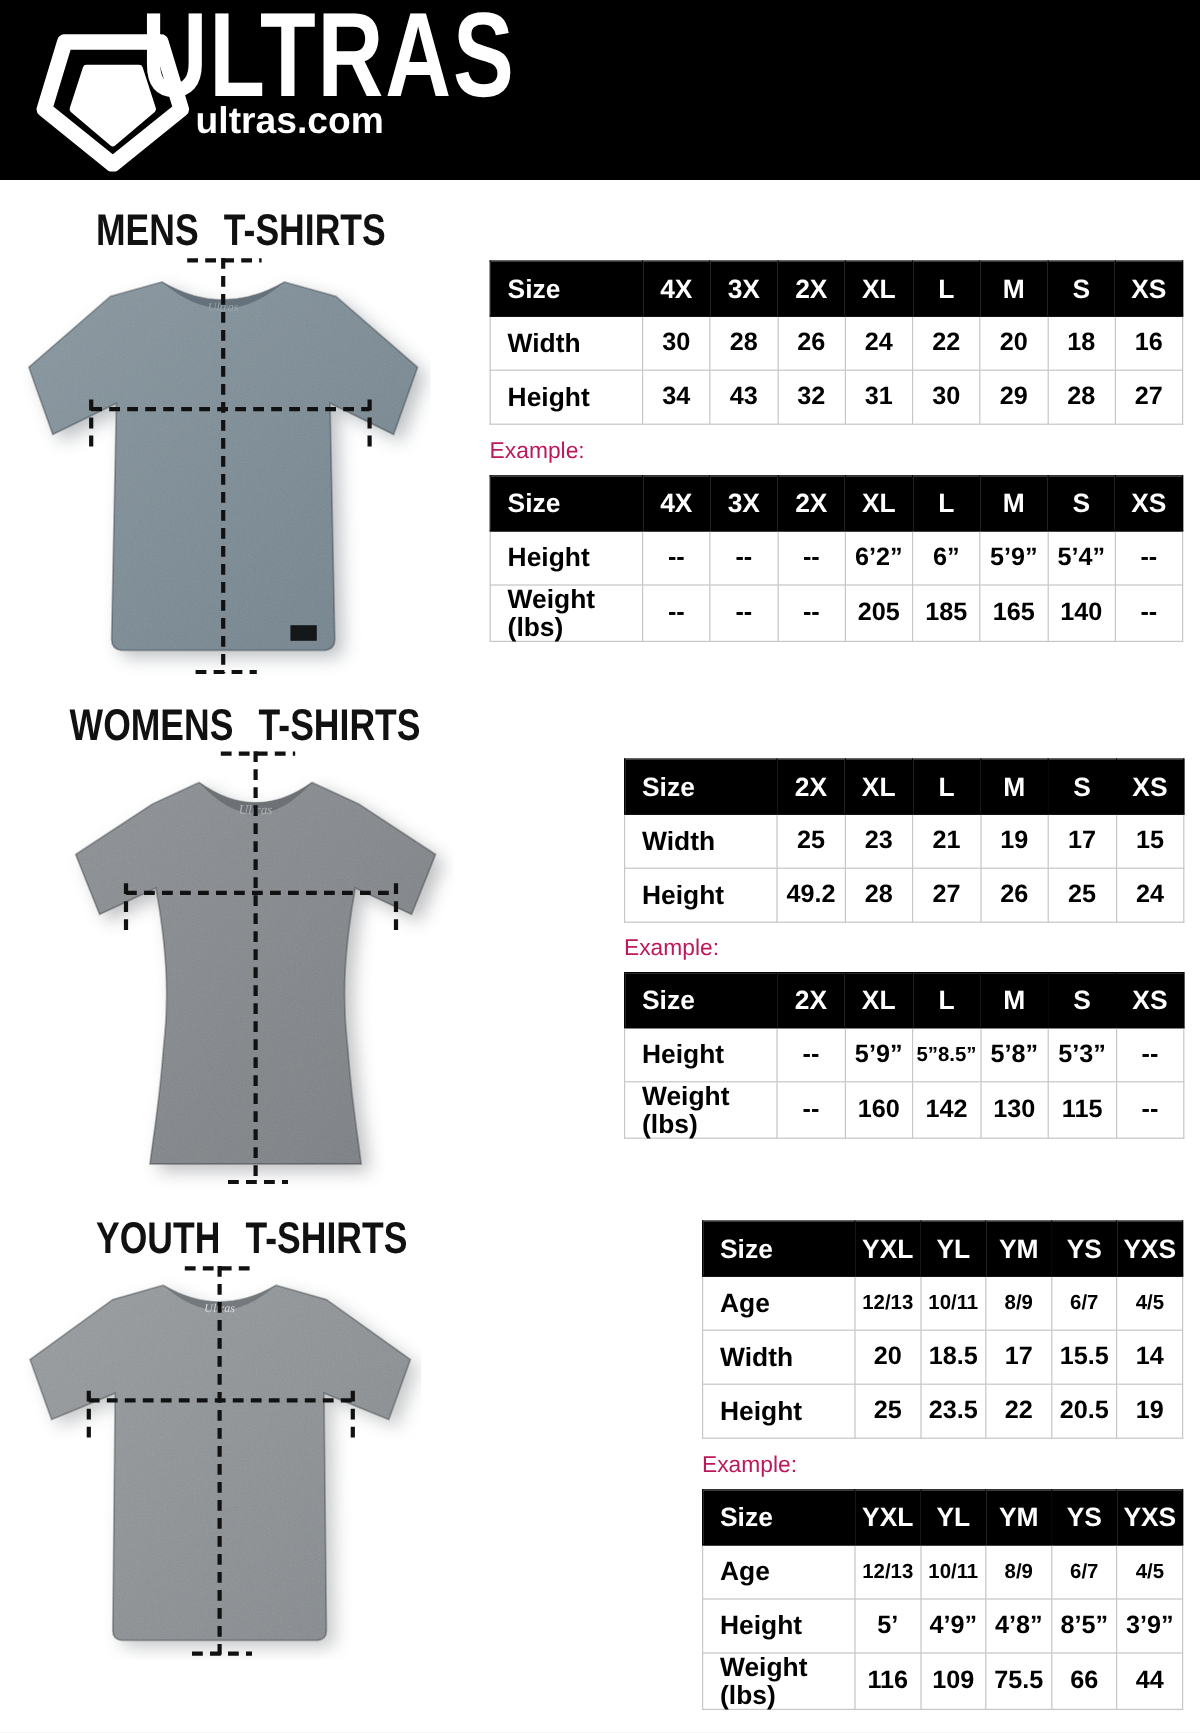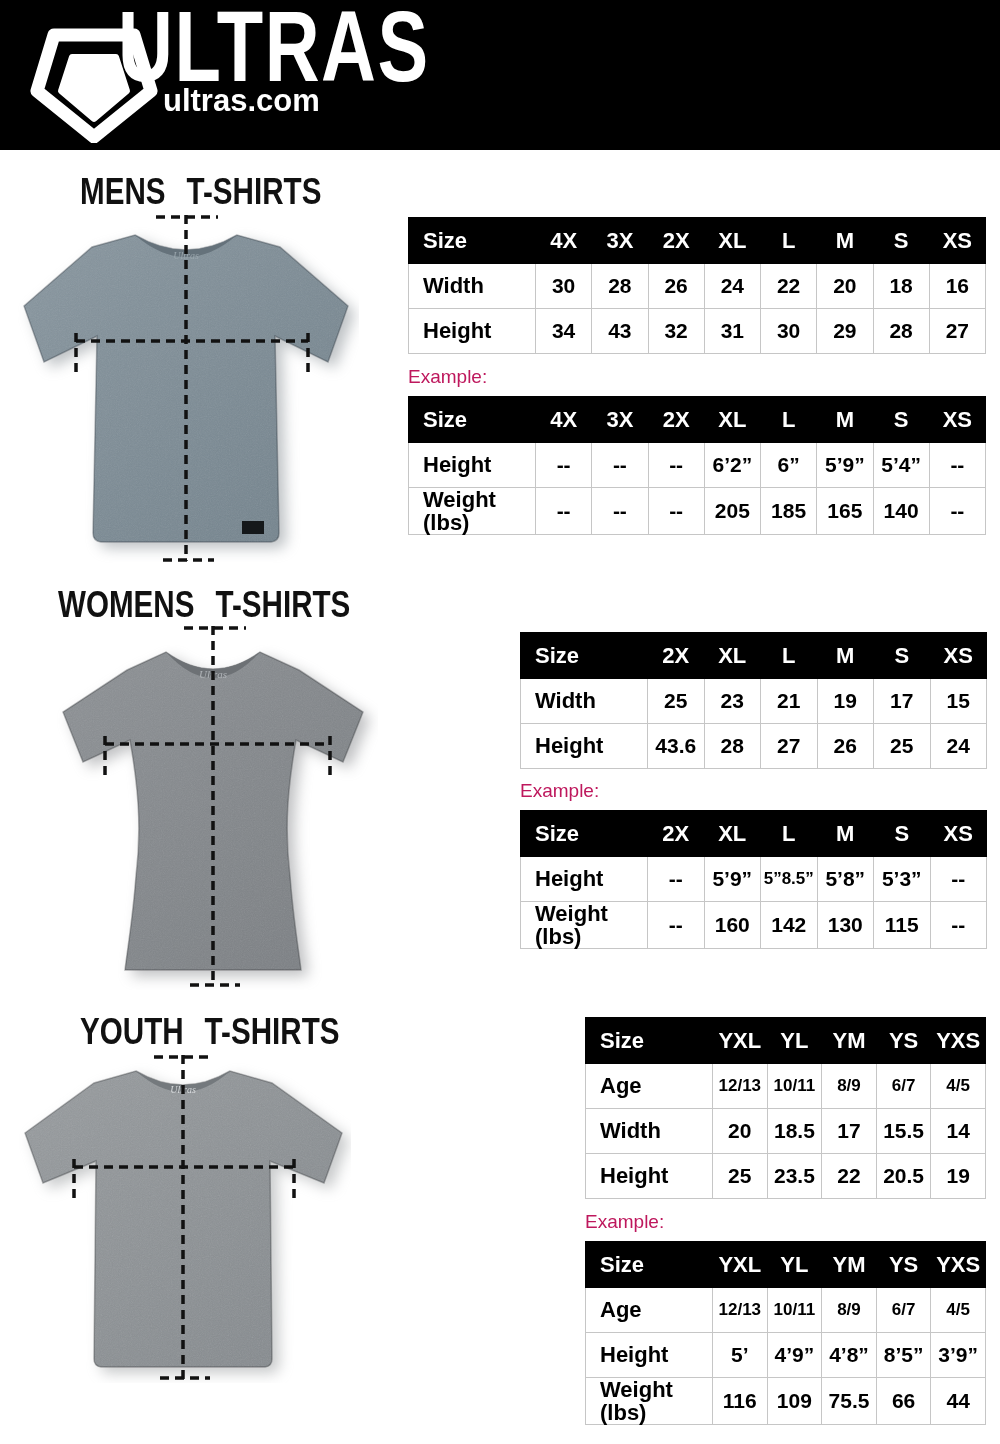--- a/index.html
+++ b/index.html
@@ -285,21 +285,21 @@
             <td class="lbl">Width</td>
             <td>25</td>
             <td>23</td>
             <td>21</td>
             <td>19</td>
             <td>17</td>
             <td>15</td>
           </tr>
           <tr>
             <td class="lbl">Height</td>
-            <td>43.6</td>
+            <td>49.2</td>
             <td>28</td>
             <td>27</td>
             <td>26</td>
             <td>25</td>
             <td>24</td>
           </tr>
         </tbody>
       </table>
     </div>
   <div class="example ex-womens">Example:</div>

